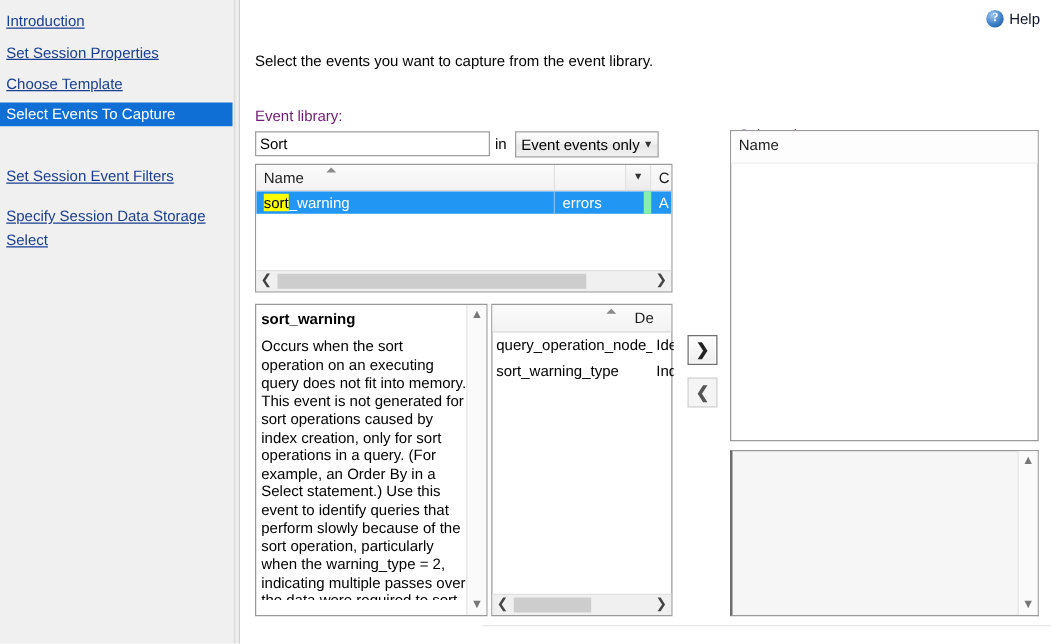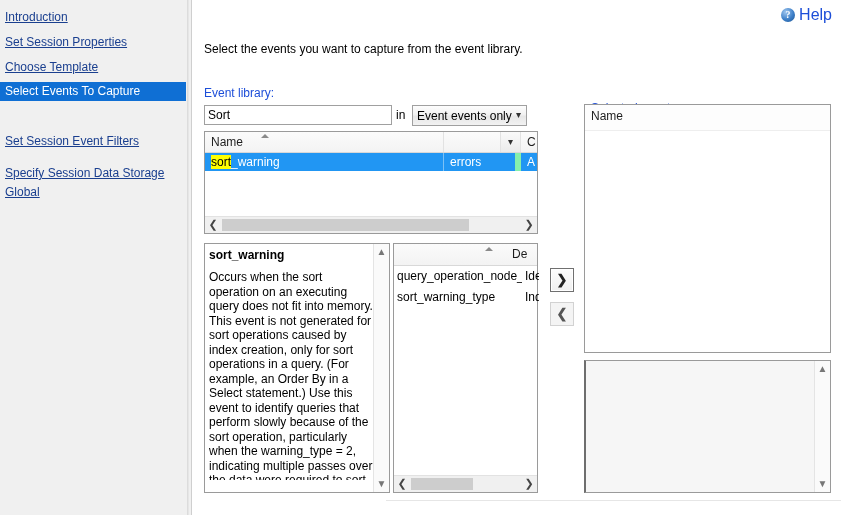--- a/index.html
+++ b/index.html
@@ -79,22 +79,22 @@
   #help {
     position: absolute;
     right: 9px; top: 7px;
     height: 16px;
     display: flex;
     align-items: center;
     gap: 4px;
     cursor: pointer;
   }
   #help .label {
-    color: #1d4ed8;
-    font-size: 16px;
+    color: #0f172a;
+    font-size: 12px;
   }
   .help-glyph {
     width: 14px; height: 14px;
     border-radius: 50%;
     background: radial-gradient(circle at 35% 30%, #9fc6ef 0%, #3d7fc8 55%, #19528f 100%);
     color: #fff;
     font-size: 10px;
     font-weight: bold;
     line-height: 14px;
     text-align: center;
@@ -105,21 +105,21 @@
     position: absolute;
     left: 11px; top: 42px;
     font-size: 12px;
     color: #000;
     white-space: nowrap;
   }
 
   .section-label {
     position: absolute;
     font-size: 12px;
-    color: #1d4ed8;
+    color: #701a75;
     white-space: nowrap;
     text-align: center;
   }
   #lbl-event-library { left: 11px; top: 86px; }
   #lbl-selected-events { left: 398px; top: 101px; }
 
   
   #search-input {
     position: absolute;
     left: 11px; top: 105px;
@@ -323,21 +323,21 @@
   #fields-panel {
     position: absolute;
     left: 200px; top: 243px;
     width: 145px; height: 250px;
     box-sizing: border-box;
     border: 1px solid #9a9a9a;
     background: #fff;
   }
   #fields-panel .grid-header { height: 22px; }
   #fields-panel .hcell.fname { left: 0; width: 104px; border-right: 1px solid #e2e2e2; }
-  #fields-panel .hcell.fdesc { left: 112px; width: 41px; border-right: none; }
+  #fields-panel .hcell.fdesc { left: 88px; width: 41px; border-right: none; text-align: right; }
   #fields-panel .sort-asc { left: 91px; top: 3px; }
   .field-row {
     position: relative;
     height: 21px;
   }
   .field-row .fcell {
     position: absolute;
     top: 0; height: 21px; line-height: 21px;
     font-size: 12px;
     color: #000;
@@ -413,21 +413,21 @@
 
 <div id="app">
 
   <div id="sidebar">
     <div class="nav-item link" style="top:8px">Introduction</div>
     <div class="nav-item link" style="top:33px">Set Session Properties</div>
     <div class="nav-item link" style="top:58px">Choose Template</div>
     <div class="nav-item selected" style="top:82px">Select Events To Capture</div>
     <div class="nav-item link" style="top:132px">Set Session Event Filters</div>
     <div class="nav-item link" style="top:164px">Specify Session Data Storage</div>
-    <div class="nav-item link" style="top:183px">Global</div>
+    <div class="nav-item link" style="top:183px">Select</div>
   </div>
 
   <div id="splitter"></div>
 
   <div id="content">
 
     <div id="help">
       <span class="help-glyph">?</span>
       <span class="label">Help</span>
     </div>

